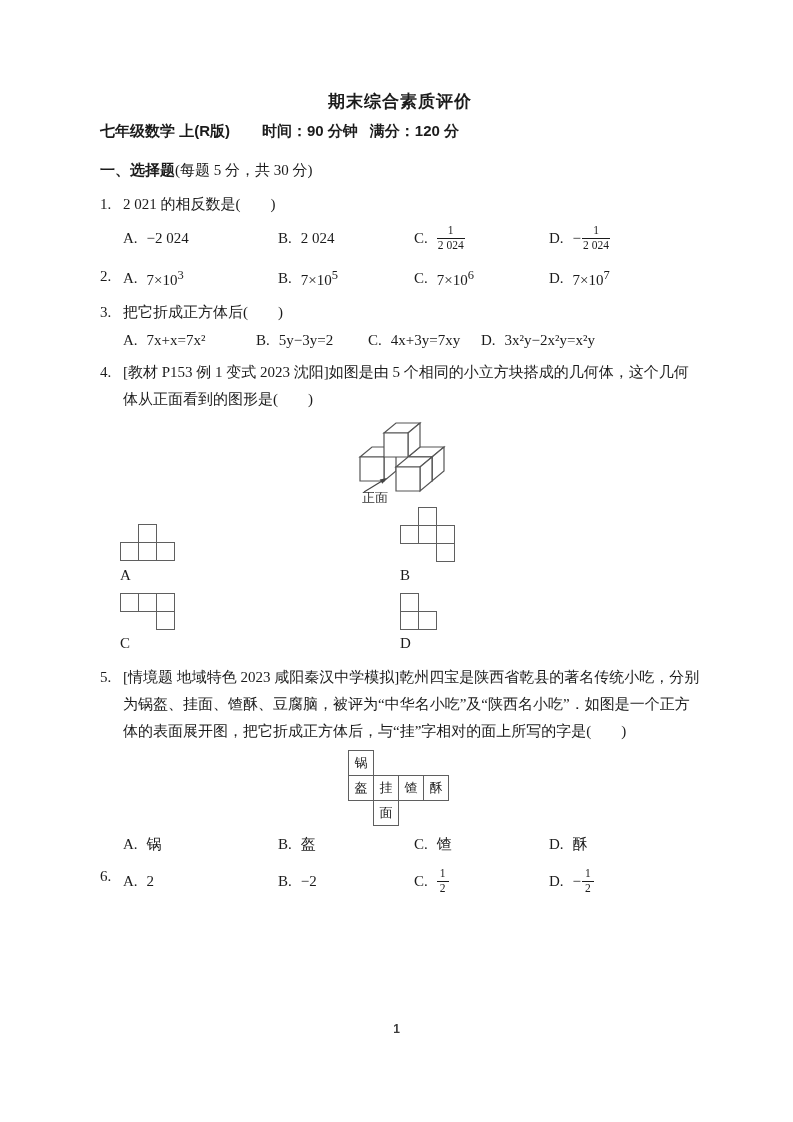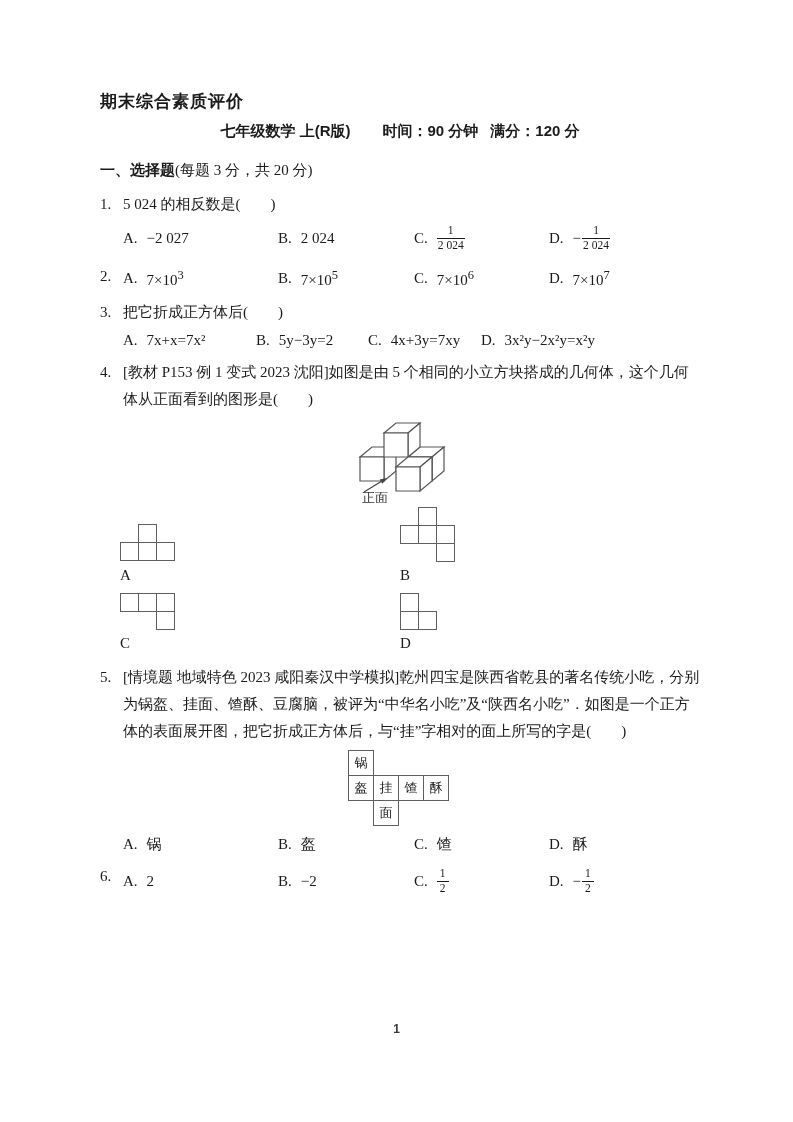--- a/index.html
+++ b/index.html
@@ -3,23 +3,23 @@
 <meta charset="utf-8">
 <style>
   html,body{margin:0;padding:0;background:#e8e8e8;}
   .page{
     position:relative;width:793px;height:1122px;background:#ffffff;
     margin:0 auto;overflow:hidden;
     font-family:"Liberation Serif","DejaVu Serif",serif;
     color:#1b1b1b;font-size:15px;
   }
   .content{position:absolute;left:100px;top:90px;width:600px;}
-  .doc-title{text-align:left;font-family:"Liberation Sans","DejaVu Sans",sans-serif;
+  .doc-title{text-align:center;font-family:"Liberation Sans","DejaVu Sans",sans-serif;
     font-weight:bold;font-size:17px;letter-spacing:1px;}
-  .subtitle{text-align:center;margin-top:9px;font-family:"Liberation Sans","DejaVu Sans",sans-serif;
+  .subtitle{margin-top:9px;font-family:"Liberation Sans","DejaVu Sans",sans-serif;
     font-weight:bold;font-size:15px;}
   .subtitle .course{margin-right:32px;}
   .subtitle .time{margin-right:12px;}
   .section{margin-top:15px;line-height:27px;}
   .sec-bold{font-family:"Liberation Sans","DejaVu Sans",sans-serif;font-weight:bold;font-size:15px;text-align:center;}
   .q{position:relative;padding-left:23px;line-height:27px;margin-top:7px;}
   .qnum{position:absolute;left:0;top:0;}
   .opts{display:flex;align-items:center;padding-left:23px;line-height:24px;margin-top:2px;}
   .opts .opt{display:flex;align-items:center;}
   .opts .opt:nth-child(1){width:155px;}
@@ -61,31 +61,31 @@
 <div class="page">
   <div class="content">
 
     <div class="doc-title">期末综合素质评价</div>
 
     <div class="subtitle">
       <span class="course">七年级数学 上(R版)</span><span class="time">时间：90 分钟</span><span>满分：120 分</span>
     </div>
 
     <div class="section">
-      <span class="sec-bold">一、选择题</span><span>(每题 3 分，共 20 分)</span>
+      <span class="sec-bold">一、选择题</span><span>(每题 5 分，共 30 分)</span>
     </div>
 
     <div class="q">
       <span class="qnum">1.</span>
-      <span>5 024 的相反数是(　　)</span>
+      <span>2 021 的相反数是(　　)</span>
     </div>
     <div class="opts tall">
       <span class="opt">
         <span class="olabel">A.</span>
-        <span>−2 027</span>
+        <span>−2 024</span>
       </span>
       <span class="opt">
         <span class="olabel">B.</span>
         <span>2 024</span>
       </span>
       <span class="opt">
         <span class="olabel">C.</span>
         <span class="frac">
           <span class="fnum">1</span>
           <span class="fden">2 024</span>

